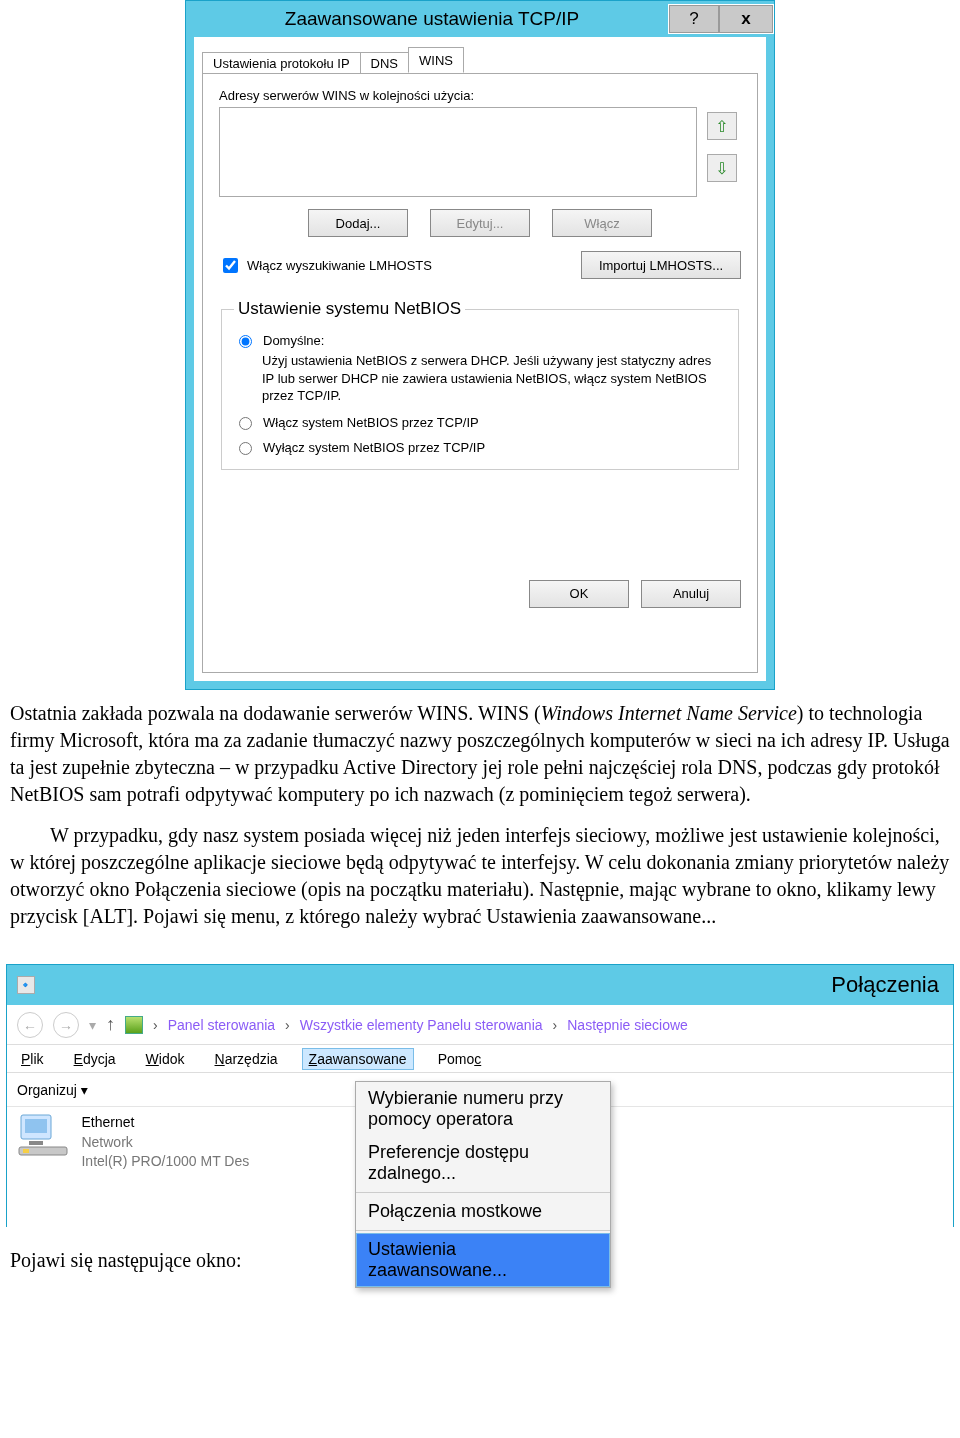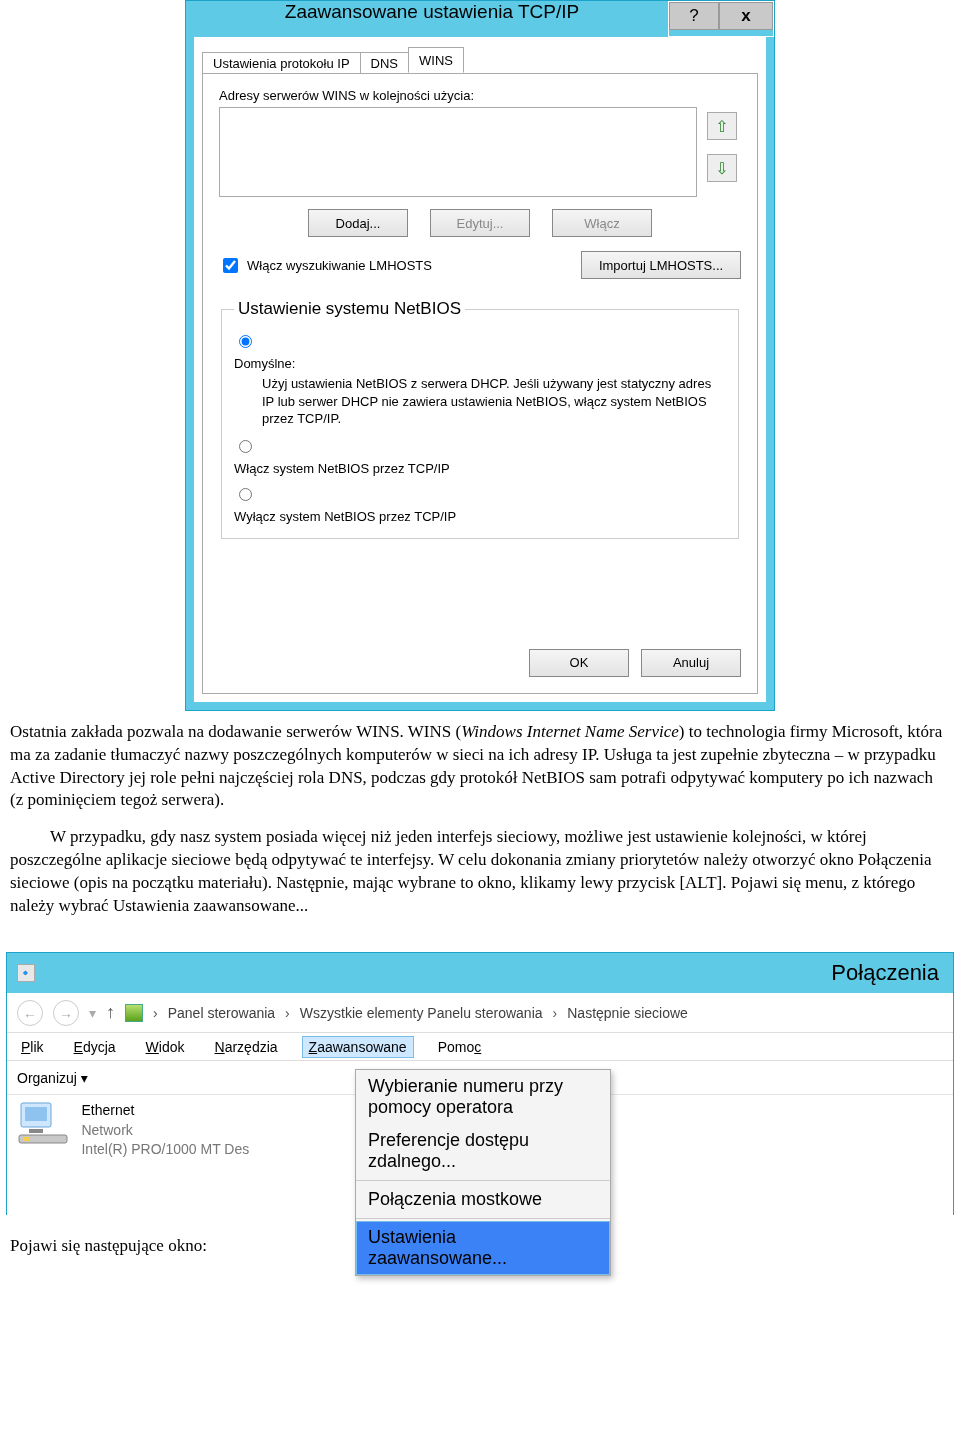--- a/index.html
+++ b/index.html
@@ -15,20 +15,21 @@
   .dialog1 {
     width: 590px;
     margin: 0 auto 6px auto;
     border: 1px solid #1aa2c9;
     background: #fff;
   }
   .titlebar {
     height: 36px;
     background: #5ecae6;
     display: flex;
+    align-items: center;
     position: relative;
     padding-left: 10px;
   }
   .titlebar .title {
     flex: 1;
     text-align: center;
     font-size: 19px;
     color: #000;
   }
   .tb-btns {
@@ -148,38 +149,37 @@
     border: 1px solid #ccc;
     padding: 8px 12px 14px 12px;
     font-size: 13px;
   }
   fieldset.netbios legend { padding: 0 4px; font-size: 17px; }
   .radio-row {
     display: flex;
     align-items: flex-start;
     gap: 8px;
     margin-top: 6px;
-    flex-direction: column;
   }
   .radio-row input[type=radio] { margin-top: 2px; }
   .radio-desc {
     margin: 4px 0 10px 28px;
     font-size: 13px;
     line-height: 1.35;
   }
   .dlg-buttons {
     display: flex;
     justify-content: flex-end;
     gap: 12px;
     margin-top: 110px;
   }
   
   .article {
     font-family: "Liberation Serif", "Times New Roman", serif;
-    font-size: 17px;
+    font-size: 20px;
     line-height: 1.35;
     padding: 4px 10px 20px 10px;
   }
   .article p { margin: 0 0 14px 0; }
   .italic { font-style: italic; }
   .indent { text-indent: 40px; }
   
   .win2 {
     width: 948px;
     margin: 0 auto 16px auto;
@@ -221,21 +221,21 @@
     font-size: 14px;
   }
   .navbtn {
     width: 26px; height: 26px;
     border: 1px solid #ccc;
     border-radius: 50%;
     color: #aaa;
     display:flex; align-items:center; justify-content:center;
   }
   .navup { font-size: 18px; color:#555; }
-  .crumb { color:#404040; }
+  .crumb { color:#8b5cf6; }
   .crumb-sep { color:#555; margin:0 4px; }
   .cpicon { width:18px; height:18px; background: linear-gradient(#b7e06f,#5aa11b); border:1px solid #4a8; }
   .menubar {
     height: 28px;
     background: #fff;
     border-bottom: 1px solid #ddd;
     display: flex;
     align-items: center;
     padding: 0 8px;
     gap: 18px;

